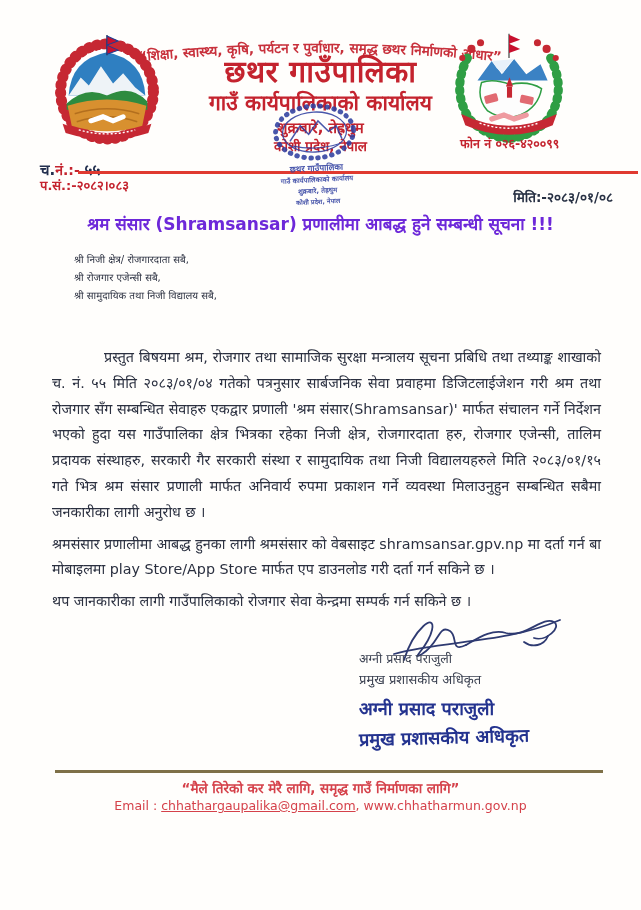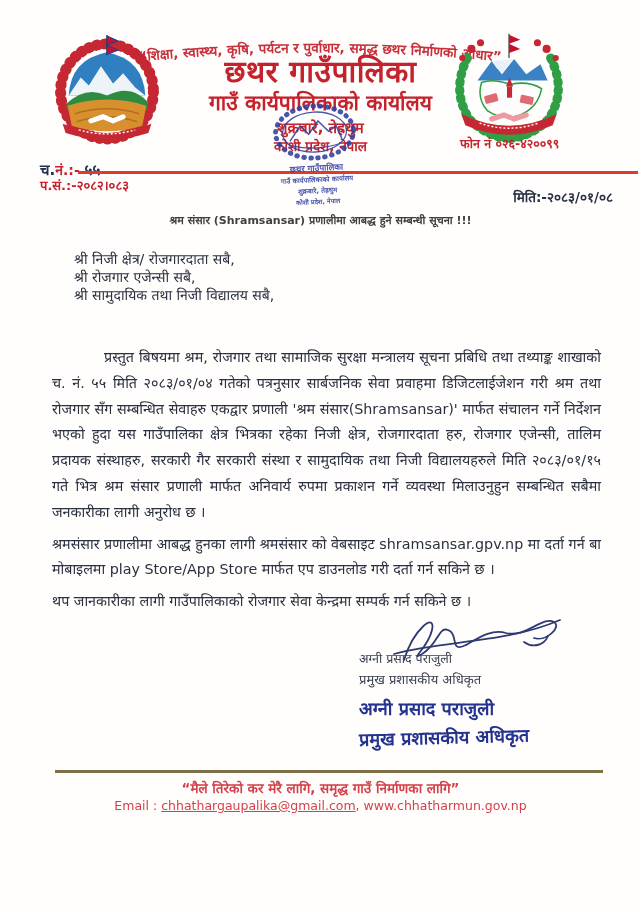--- a/index.html
+++ b/index.html
@@ -22,23 +22,23 @@
   .addr1 { top:117px; font-size:15px; font-weight:bold; color:#c4232e; }
   .addr2 { top:137px; font-size:13.5px; font-weight:bold; color:#c4232e; }
   .refno { top:135px; left:40px; font-size:13px; font-weight:bold; color:#c4232e;margin-top:41px; }
   .dispatch { top:159px; left:40px; font-size:14px; font-weight:bold; color:#c4232e; }
   .dispatch .hand { color:#23304f; font-size:15px; font-weight:bold; }
   .phone { top:135px; left:460px; font-size:12.5px; font-weight:bold; color:#c4232e; }
   .red-rule { top:171px; left:78px; right:3px; height:3px; background:#e03a30; }
   .stamp { top:101px; left:256px; width:120px; height:118px; transform:rotate(-3deg); opacity:.88; }
 
   .date-line { top:188px; right:28px; font-size:13.5px; font-weight:bold; color:#273043; }
-  .subject { top:212px; font-size:11px; font-weight:bold; color:#404040; }
+  .subject { top:212px; font-size:17px; font-weight:bold; color:#6d28d9; }
 
-  .recipients { top:251px; left:74px; font-size:14px; line-height:17.8px; color:#2b3040; }
+  .recipients { top:251px; left:74px; font-size:10px; line-height:17.8px; color:#2b3040; }
 
   .body-text { top:345px; left:52px; width:549px; font-size:14.3px; line-height:25.8px;
                color:#2b3040; text-align:justify; }
   .body-text p.indent { text-indent:52px; }
   .body-text p + p { margin-top:6px; }
 
   
   .sig-block { top:608px; right:52px; width:230px; text-align:left; }
   .sig-svg { display:block; margin:0 auto -16px auto; }
   .typed-name { font-size:12.5px; color:#3a4050; }

